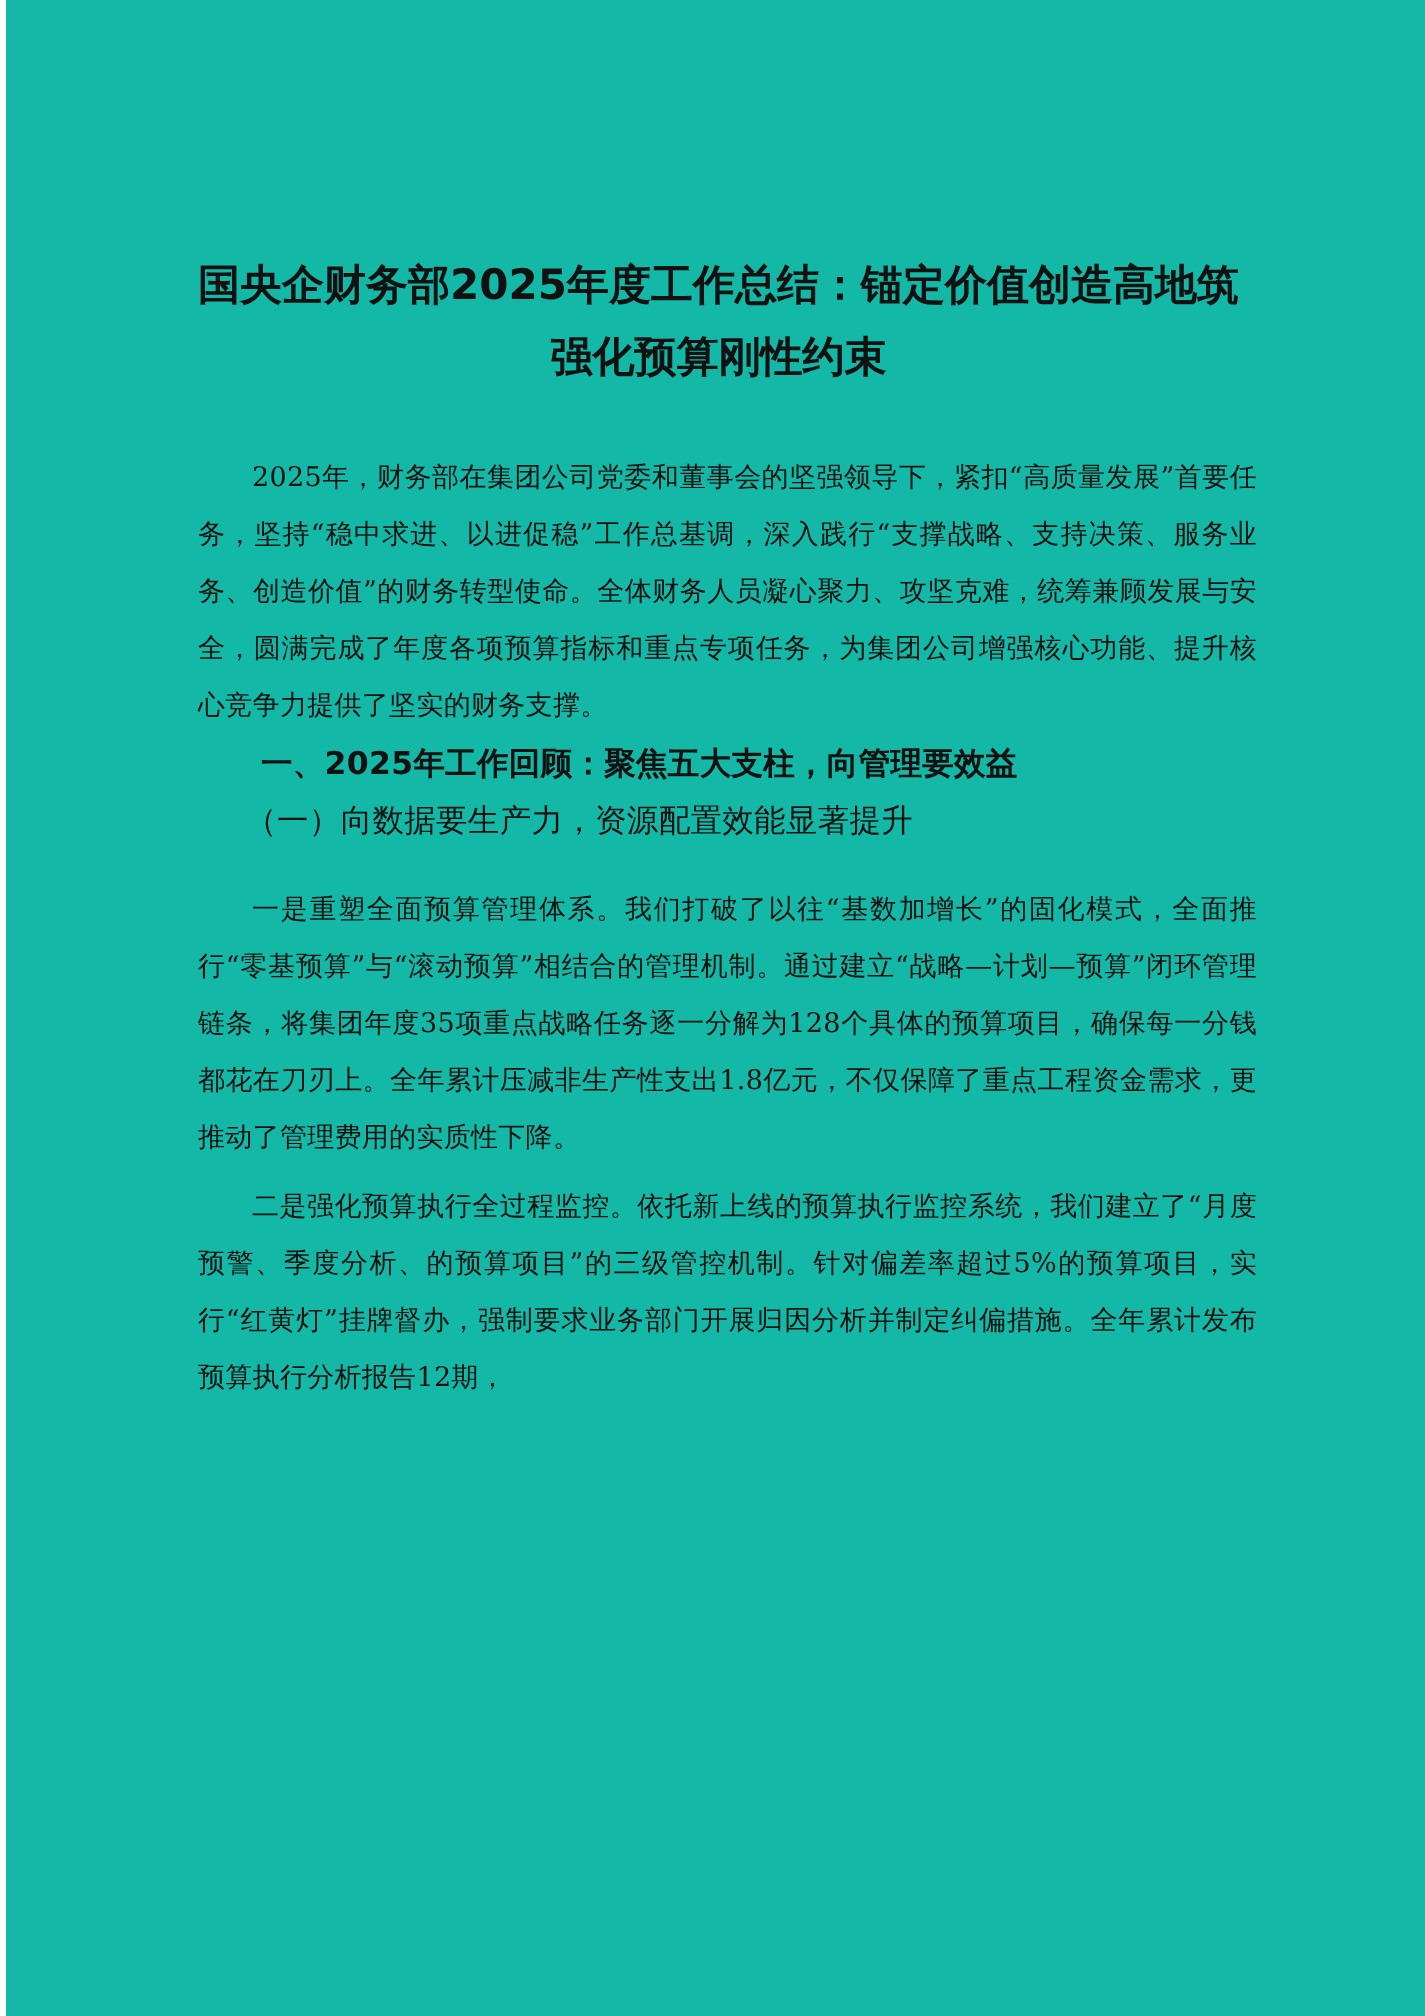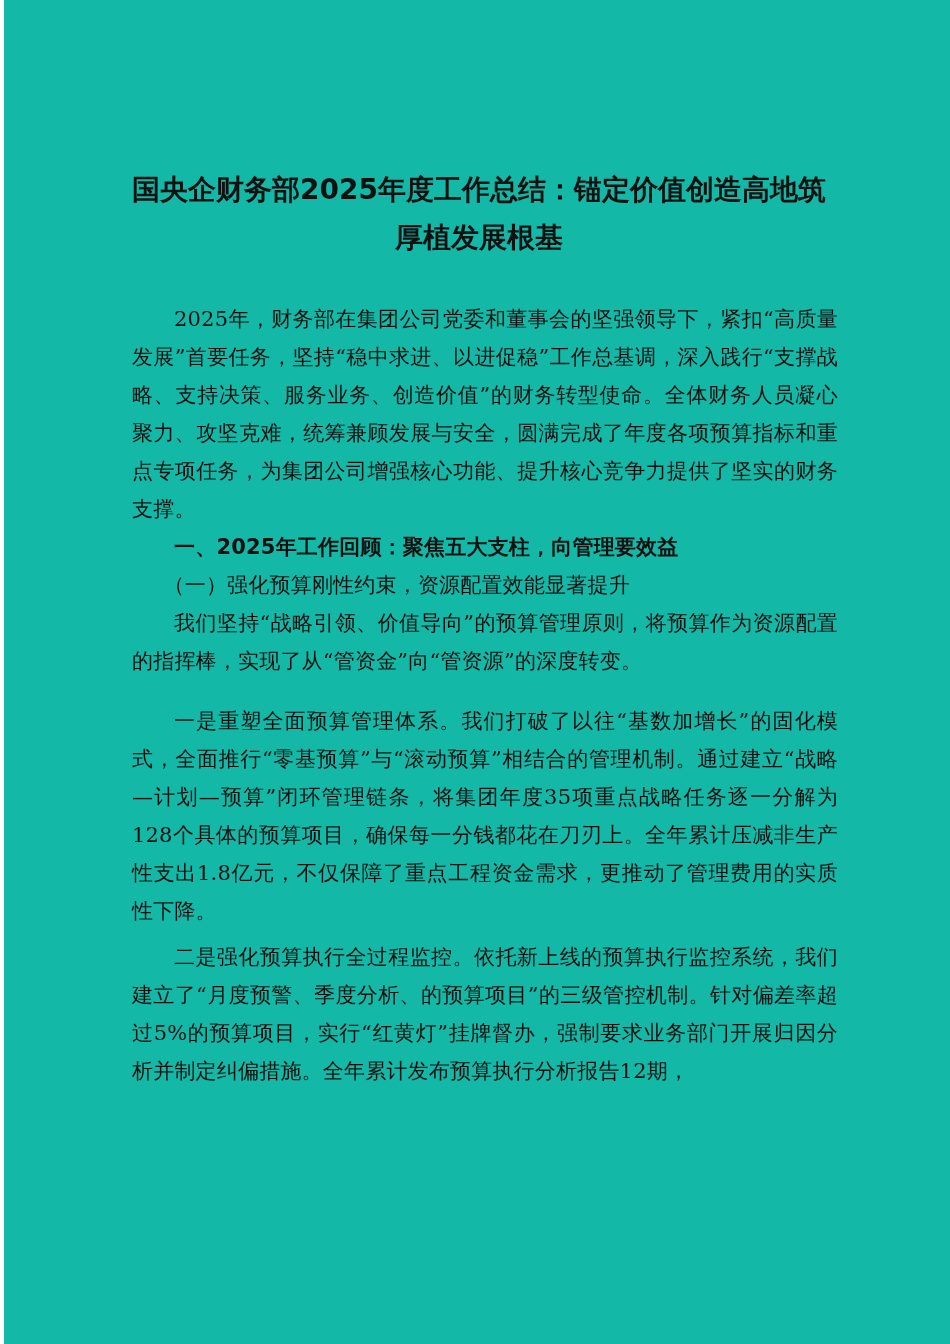--- a/index.html
+++ b/index.html
@@ -3,35 +3,34 @@
 <meta charset="utf-8">
 <style>
   html, body { margin: 0; padding: 0; background: #ffffff; }
   body { width: 950px; height: 1344px; position: relative; overflow: hidden;
          font-family: "DejaVu Serif", "Liberation Serif", serif; color: #111; }
   .page { position: absolute; left: 4px; top: 0; width: 950px; height: 1344px; background: #14b8a6; }
   .title { position: absolute; left: 110px; width: 730px; top: 166px; text-align: center;
            font-family: "DejaVu Sans", "Liberation Sans", sans-serif; font-weight: bold;
            font-size: 28px; line-height: 48px; letter-spacing: 0px; color: #111; }
   .body { position: absolute; left: 128px; width: 706px; top: 300px; }
-  p { margin: 0; font-size: 21px; line-height: 38px; text-align: justify;
+  p { margin: 0; font-size: 18px; line-height: 38px; text-align: justify;
       text-indent: 2em; letter-spacing: 0.2px; }
   p.h1 { font-family: "DejaVu Sans", "Liberation Sans", sans-serif; font-weight: bold; font-size: 21px; }
   p.h2 { font-size: 21px; text-indent: 1.5em; }
 </style>
 </head>
 <body>
 
 <div class="page">
   <div class="title">
     <div>国央企财务部2025年度工作总结：锚定价值创造高地筑</div>
-    <div>厚植发展根基</div>
+    <div>强化预算刚性约束</div>
   </div>
 
   <div class="body">
     <p style="margin-top:0">2025年，财务部在集团公司党委和董事会的坚强领导下，紧扣“高质量发展”首要任务，坚持“稳中求进、以进促稳”工作总基调，深入践行“支撑战略、支持决策、服务业务、创造价值”的财务转型使命。全体财务人员凝心聚力、攻坚克难，统筹兼顾发展与安全，圆满完成了年度各项预算指标和重点专项任务，为集团公司增强核心功能、提升核心竞争力提供了坚实的财务支撑。</p>
     <p class="h1">一、2025年工作回顾：聚焦五大支柱，向管理要效益</p>
-    <p class="h2">（一）强化预算刚性约束，资源配置效能显著提升</p>
-    <p>我们坚持“战略引领、价值导向”的预算管理原则，将预算作为资源配置的指挥棒，实现了从“管资金”向“管资源”的深度转变。</p>
+    <p class="h2">（一）向数据要生产力，资源配置效能显著提升</p>
     <p style="margin-top:22px">一是重塑全面预算管理体系。我们打破了以往“基数加增长”的固化模式，全面推行“零基预算”与“滚动预算”相结合的管理机制。通过建立“战略—计划—预算”闭环管理链条，将集团年度35项重点战略任务逐一分解为128个具体的预算项目，确保每一分钱都花在刀刃上。全年累计压减非生产性支出1.8亿元，不仅保障了重点工程资金需求，更推动了管理费用的实质性下降。</p>
     <p style="margin-top:8px">二是强化预算执行全过程监控。依托新上线的预算执行监控系统，我们建立了“月度预警、季度分析、的预算项目”的三级管控机制。针对偏差率超过5%的预算项目，实行“红黄灯”挂牌督办，强制要求业务部门开展归因分析并制定纠偏措施。全年累计发布预算执行分析报告12期，</p>
   </div>
 </div>
 
 </body></html>

